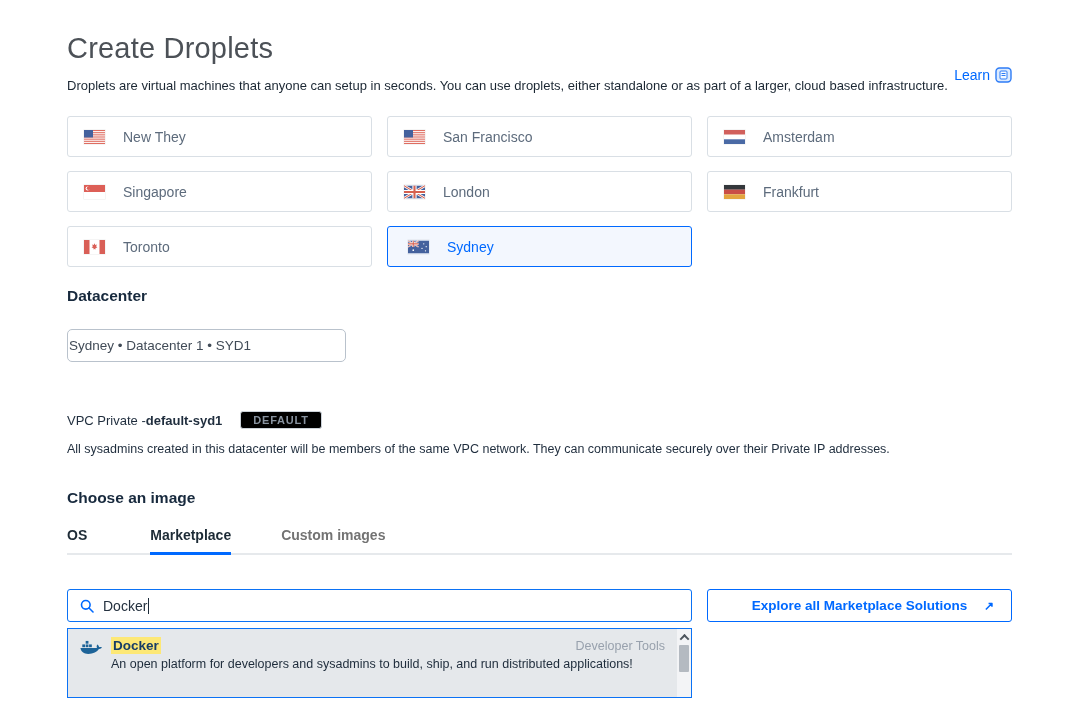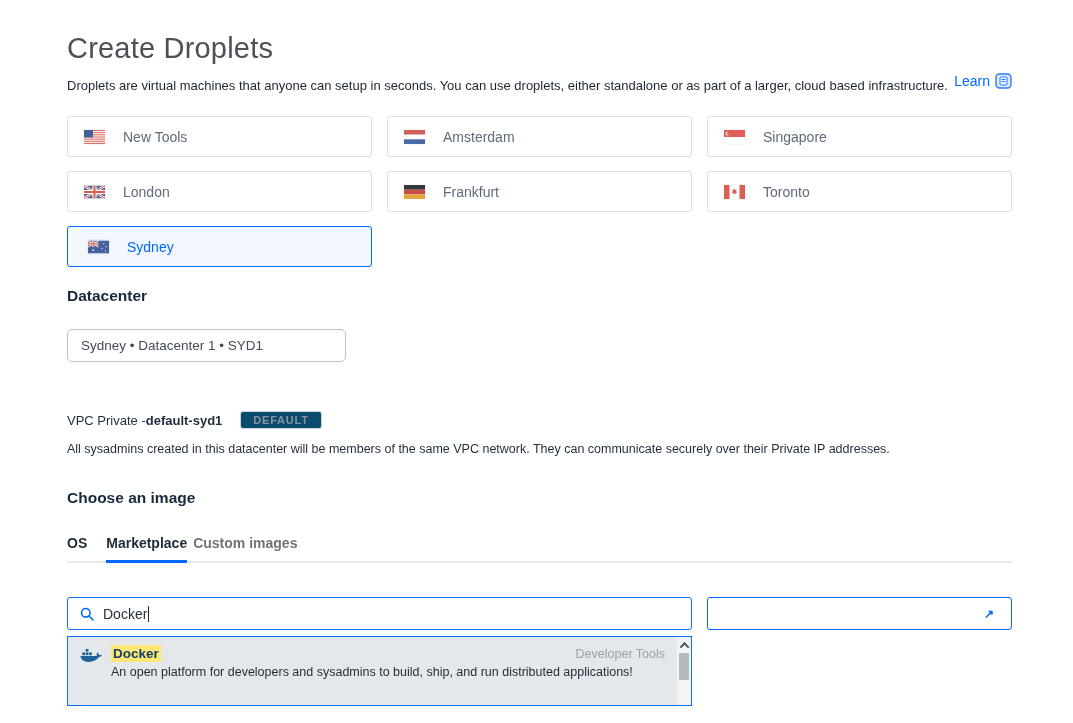--- a/index.html
+++ b/index.html
@@ -2,51 +2,51 @@
 <html><head>
 <meta charset="utf-8">
 <style>
   * { margin:0; padding:0; box-sizing:border-box; }
   html,body { width:1073px; height:723px; overflow:hidden; background:#fff;
               font-family:"Liberation Sans", sans-serif; }
   .container { position:relative; width:1073px; height:723px; padding:0 61px 0 67px; }
 
   
   .page-title { margin-top:32px; font-size:29px; font-weight:400; color:#4c5157; letter-spacing:.2px; }
-  .learn-link { position:absolute; top:41px; right:61px; display:flex; align-items:center; gap:5px;
+  .learn-link { position:absolute; top:35px; right:61px; display:flex; align-items:center; gap:5px;
                 color:#0069ff; font-size:14px; text-decoration:none; cursor:pointer; }
   .subtitle { margin-top:13px; font-size:13px; color:#1b2733; }
 
   h2.section-heading { font-size:15.5px; font-weight:700; color:#17293d; }
   .h-region { margin-top:31px; }
   .h-datacenter { margin-top:20px; }
   .h-image { margin-top:33px; }
 
   
   .region-grid { margin-top:23px; display:grid; grid-template-columns:repeat(3,1fr);
                  column-gap:15px; row-gap:14px; }
   .region-card { height:41px; border:1px solid #d9dfe5; border-radius:3px; background:#fff;
                  display:flex; align-items:center; padding-left:16px; gap:18px; cursor:pointer; }
   .region-card .r-label { font-size:14px; color:#5d6b7c; }
   .region-card.selected { border-color:#0069ff; background:#f3f7fe;padding-left:20px; }
   .region-card.selected .r-label { color:#0069ff; }
   .flag { width:21px; height:14px; display:block; box-shadow:0 0 0 .5px rgba(0,0,0,.08); }
 
   
   .dc-select { margin-top:24px; width:279px; height:33px; border:1px solid #b9c2cc; border-radius:5px;
-               display:flex; align-items:center; padding-left:13px; font-size:13.5px; color:#414b57;
+               display:flex; align-items:center; padding-left:1px; font-size:13.5px; color:#414b57;
                cursor:pointer; background:#fff; }
   .vpc-row { margin-top:49px; display:flex; align-items:center; font-size:13px; color:#1f2d3d; }
   .vpc-name { font-weight:700; }
   .vpc-badge { margin-left:18px; font-size:11px; font-weight:700; letter-spacing:.8px; color:#8893a0;
-               border:1px solid #ccd3da; border-radius:3px; padding:2px 12px; background:#0c4a6e; }
+               border:1px solid #ccd3da; border-radius:3px; padding:2px 12px; background:#000000; }
   .vpc-desc { margin-top:13px; font-size:12.5px; color:#1f2d3d; }
 
   
-  .tabs { margin-top:28px; display:flex; border-bottom:2px solid #e6e9ec; }
+  .tabs { margin-top:20px; display:flex; border-bottom:2px solid #e6e9ec;gap:44px; }
   .tab { font-size:14px; font-weight:700; padding-bottom:9px; margin-bottom:-2px;
          border-bottom:3px solid transparent; cursor:pointer; color:#1d2b36; }
   .tab-os { margin-right:19px; }
   .tab-marketplace { margin-right:6px; }
   .tab.active { border-bottom-color:#0069ff; }
   .tab.dim { color:#737373; }
 
   
   .search-row { margin-top:34px; display:flex; gap:15px; }
   .search-box { width:625px; height:33px; border:1px solid #0b72f5; border-radius:3px;
@@ -106,23 +106,39 @@
             <rect y="0" width="21" height="1.1"></rect>
             <rect y="2.15" width="21" height="1.1"></rect>
             <rect y="4.3" width="21" height="1.1"></rect>
             <rect y="6.45" width="21" height="1.1"></rect>
             <rect y="8.6" width="21" height="1.1"></rect>
             <rect y="10.75" width="21" height="1.1"></rect>
             <rect y="12.9" width="21" height="1.1"></rect>
           </g>
         <rect width="9" height="7.5" fill="#44619d"></rect>
       </svg>
-      <span class="r-label">New Tools</span>
-    </div>
-
+      <span class="r-label">New They</span>
+    </div>
+
+    <div class="region-card">
+      <svg class="flag" viewBox="0 0 21 14">
+        <rect width="21" height="14" fill="#fff"></rect>
+        <g fill="#df6d61">
+            <rect y="0" width="21" height="1.1"></rect>
+            <rect y="2.15" width="21" height="1.1"></rect>
+            <rect y="4.3" width="21" height="1.1"></rect>
+            <rect y="6.45" width="21" height="1.1"></rect>
+            <rect y="8.6" width="21" height="1.1"></rect>
+            <rect y="10.75" width="21" height="1.1"></rect>
+            <rect y="12.9" width="21" height="1.1"></rect>
+          </g>
+        <rect width="9" height="7.5" fill="#44619d"></rect>
+      </svg>
+      <span class="r-label">San Francisco</span>
+    </div>
 
     <div class="region-card">
       <svg class="flag" viewBox="0 0 21 14">
         <rect width="21" height="4.7" fill="#d1605c"></rect>
           <rect y="4.7" width="21" height="4.6" fill="#fff"></rect>
           <rect y="9.3" width="21" height="4.7" fill="#4a6aa5"></rect>
       </svg>
       <span class="r-label">Amsterdam</span>
     </div>
 
@@ -213,20 +229,21 @@
     <div class="search-box" role="textbox">
       <svg class="q-icon" width="14" height="14" viewBox="0 0 14 14">
         <circle cx="5.8" cy="5.8" r="4.3" fill="none" stroke="#0069ff" stroke-width="1.6"></circle>
         <path d="M9 9 L13 13" stroke="#0069ff" stroke-width="1.6" stroke-linecap="round"></path>
       </svg>
       <span class="search-text">Docker</span>
       <span class="caret"></span>
     </div>
 
     <button class="explore-btn">
+      <span>Explore all Marketplace Solutions</span>
       <span class="ne-arrow">↗</span>
     </button>
   </div>
 
   <div class="dropdown">
     <div class="dd-row">
       <svg class="dd-icon" viewBox="0 0 24 17" width="22" height="16">
         <g fill="#1d6398">
           <rect x="2.5" y="4.6" width="3" height="3"></rect>
           <rect x="6.2" y="4.6" width="3" height="3"></rect>

